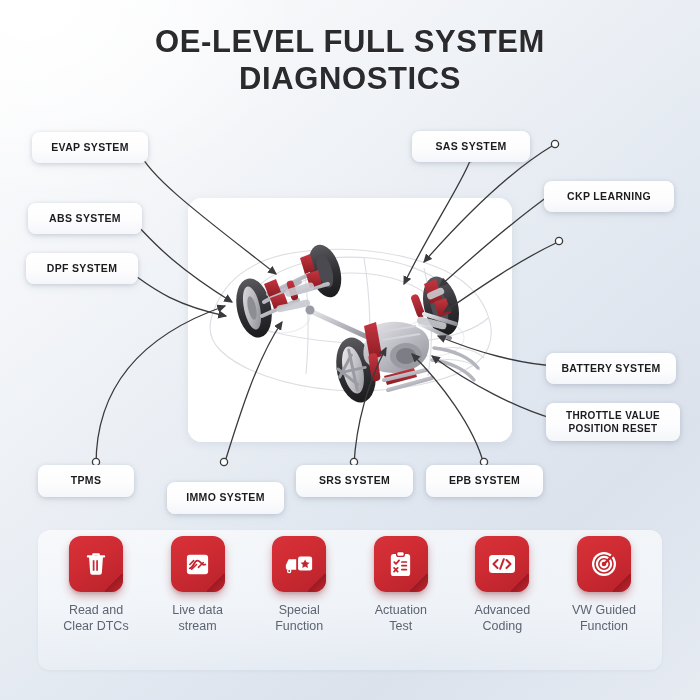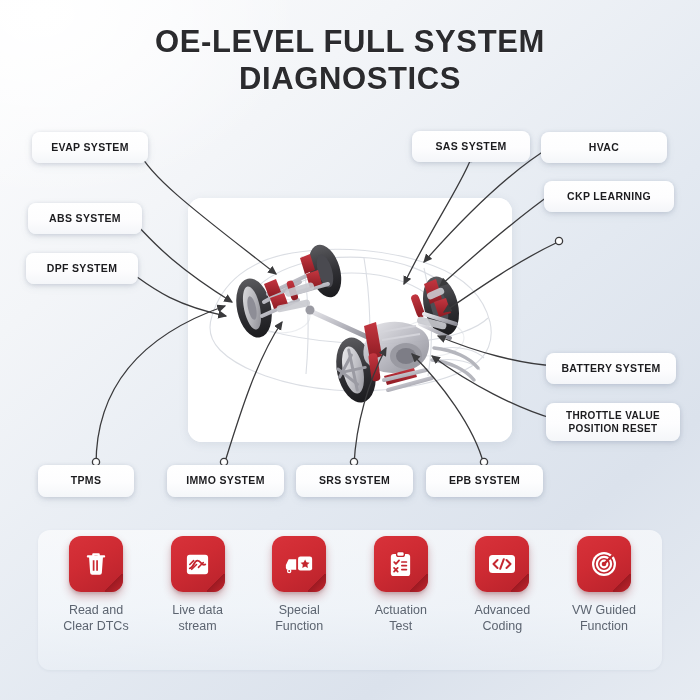--- a/index.html
+++ b/index.html
@@ -283,38 +283,35 @@
     <span>ABS SYSTEM</span>
   </div>
   <div class="pill" style="left:26px; top:253px; width:112px; height:31px;">
     <span>DPF SYSTEM</span>
   </div>
 
   <div class="pill" style="left:412px; top:131px; width:118px; height:31px;">
     <span>SAS SYSTEM</span>
   </div>
 
-  <div class="pill" style="left:541px; top:132px; width:126px; height:31px;">
-    <span>HVAC</span>
-  </div>
   <div class="pill" style="left:544px; top:181px; width:130px; height:31px;">
     <span>CKP LEARNING</span>
   </div>
   <div class="pill" style="left:546px; top:353px; width:130px; height:31px;">
     <span>BATTERY SYSTEM</span>
   </div>
   <div class="pill two-line" style="left:546px; top:403px; width:134px; height:38px; flex-direction:column;">
     <span>THROTTLE VALUE</span>
     <span>POSITION RESET</span>
   </div>
 
   <div class="pill" style="left:38px; top:465px; width:96px; height:32px;">
     <span>TPMS</span>
   </div>
-  <div class="pill" style="left:167px; top:465px; width:117px; height:32px;">
+  <div class="pill" style="left:167px; top:482px; width:117px; height:32px;">
     <span>IMMO SYSTEM</span>
   </div>
   <div class="pill" style="left:296px; top:465px; width:117px; height:32px;">
     <span>SRS SYSTEM</span>
   </div>
   <div class="pill" style="left:426px; top:465px; width:117px; height:32px;">
     <span>EPB SYSTEM</span>
   </div>
 
   <div class="feature-panel"></div>

